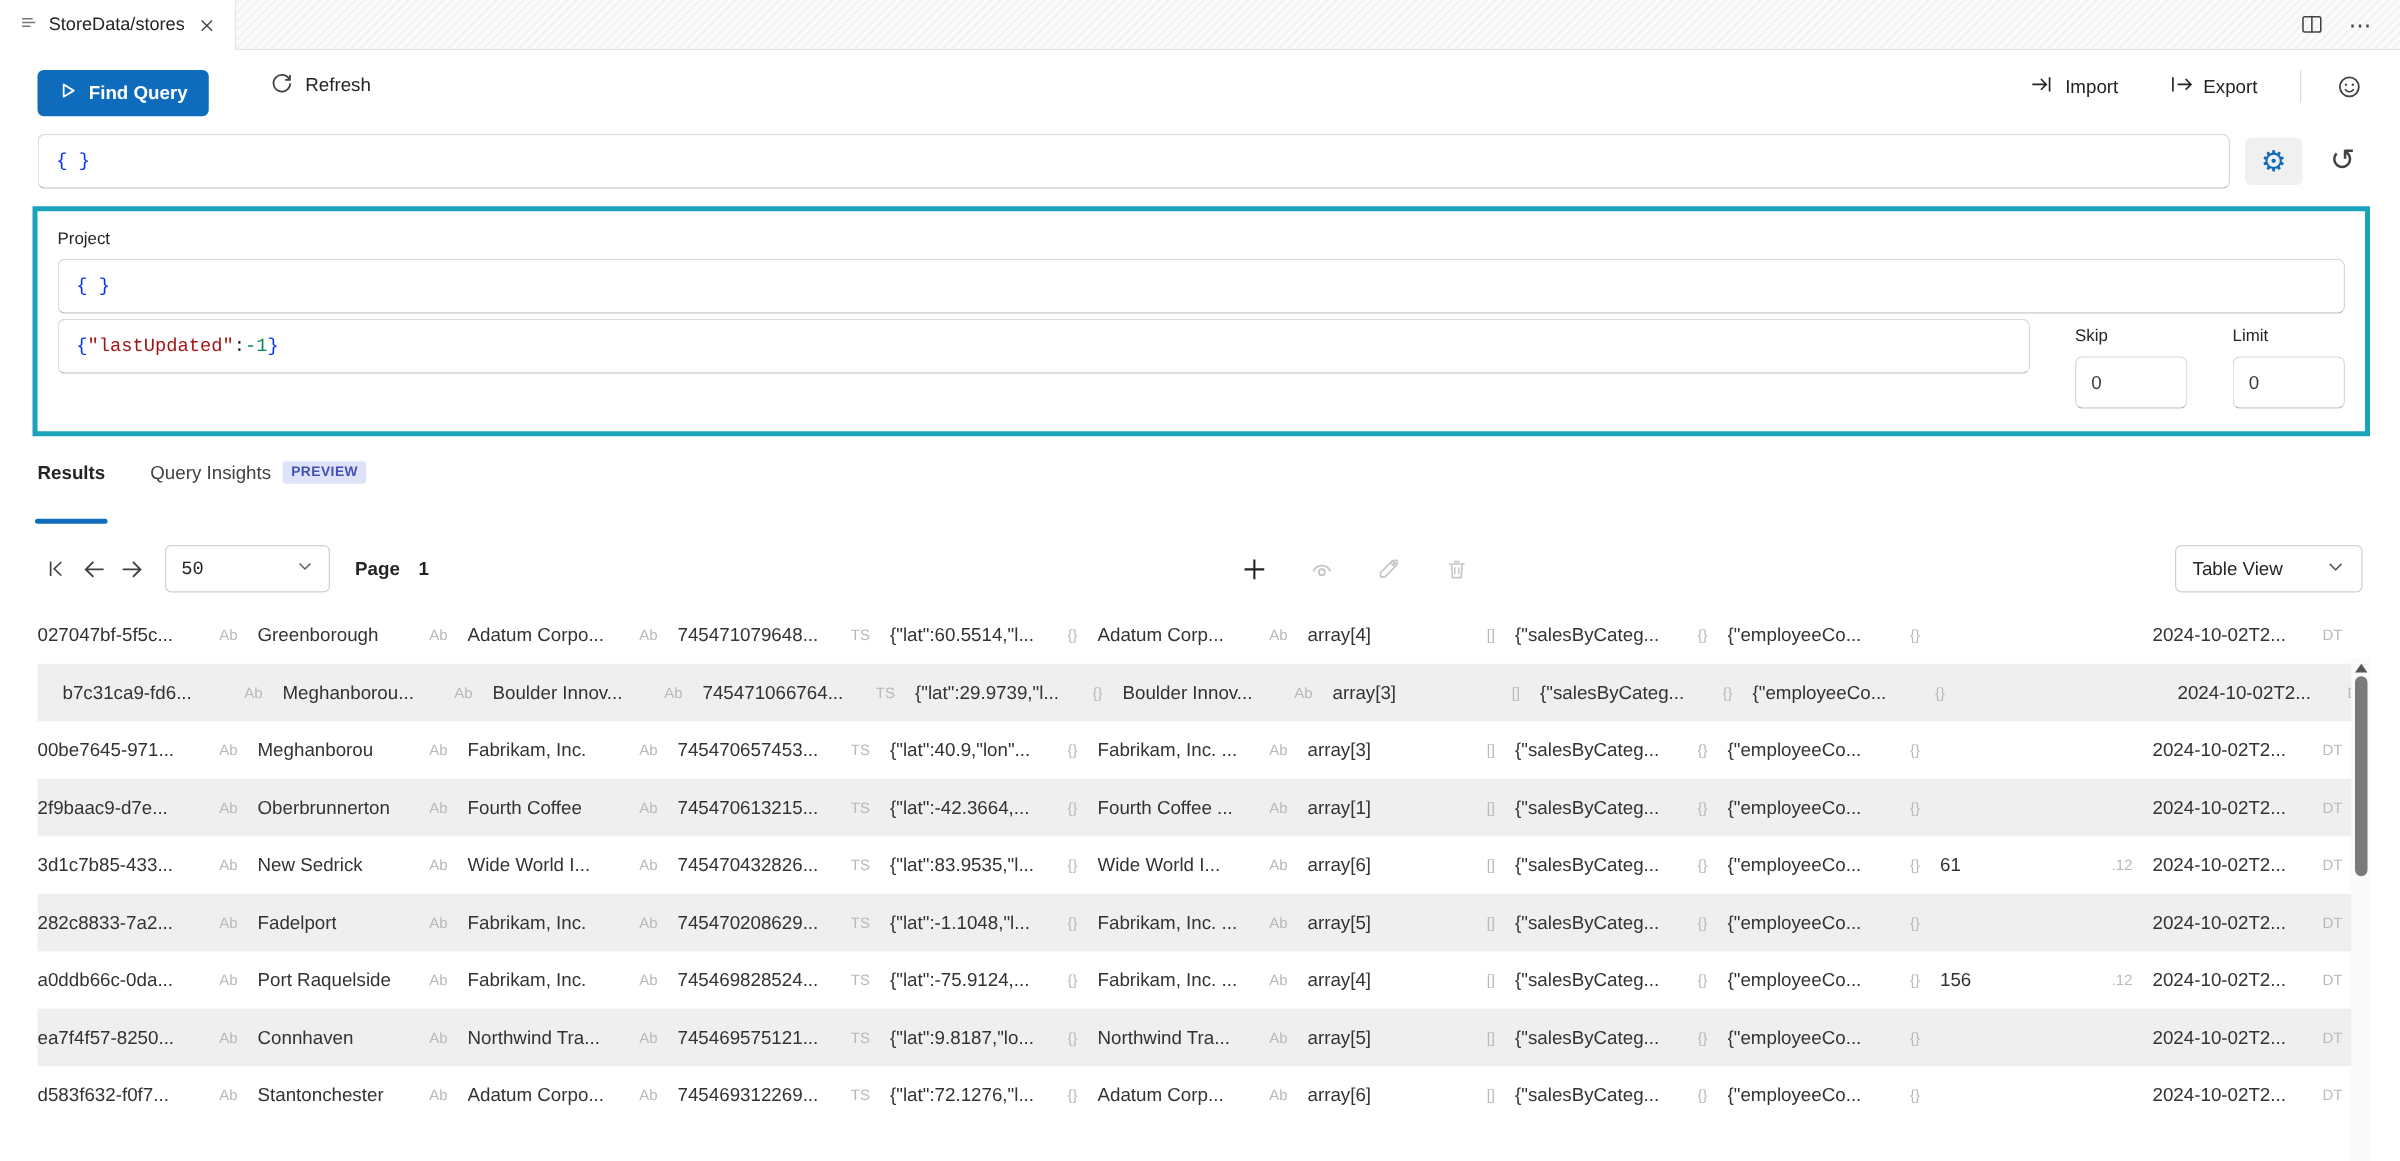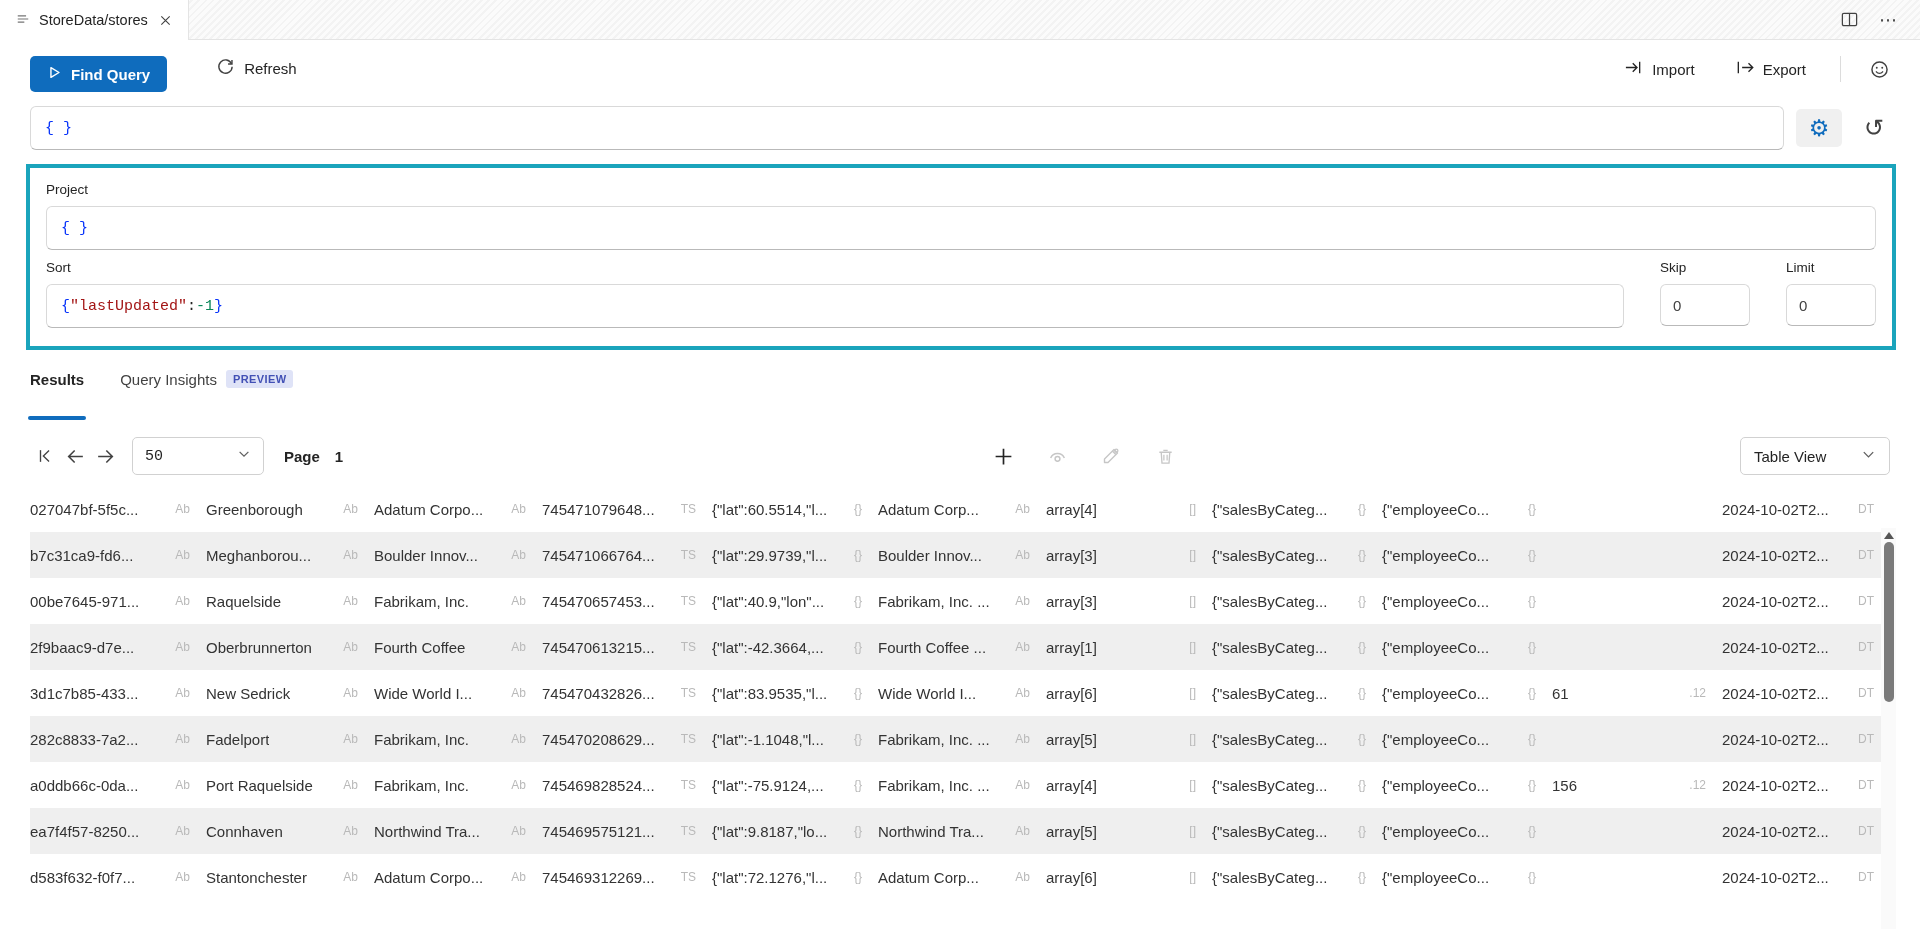--- a/index.html
+++ b/index.html
@@ -192,21 +192,20 @@
   </div>
 </div>
 
 <div class="highlight">
   <div class="field-label">Project</div>
   <div class="code-input">
       <span class="tok-brace">{ }</span>
     </div>
   <div class="sort-grid">
     <div class="sort-col">
-      <div class="field-label">Sort</div>
       <div class="code-input">
           <span class="tok-brace">{ </span>
           <span class="tok-string">"lastUpdated"</span>
           <span class="tok-plain">: </span>
           <span class="tok-number">-1</span>
           <span class="tok-brace"> }</span>
         </div>
     </div>
     <div class="num-col">
       <div class="field-label">Skip</div>
@@ -338,21 +337,21 @@
           <span class="badge">{}</span>
         </div>
         <div class="td">
           <span class="val"></span>
         </div>
         <div class="td">
           <span class="val">2024-10-02T2...</span>
           <span class="badge">DT</span>
         </div>
       </div>
-      <div class="tr alt" style="grid-template-columns: 176px 168px 168px 170px 166px 168px 166px 170px 170px 170px 168px;">
+      <div class="tr alt" style="grid-template-columns: 176px 168px 168px 170px 166px 168px 166px 170px 170px 170px 168px; padding-left: 20px;">
         <div class="td">
           <span class="val">b7c31ca9-fd6...</span>
           <span class="badge">Ab</span>
         </div>
         <div class="td">
           <span class="val">Meghanborou...</span>
           <span class="badge">Ab</span>
         </div>
         <div class="td">
           <span class="val">Boulder Innov...</span>
@@ -389,21 +388,21 @@
           <span class="val">2024-10-02T2...</span>
           <span class="badge">DT</span>
         </div>
       </div>
       <div class="tr" style="grid-template-columns: 176px 168px 168px 170px 166px 168px 166px 170px 170px 170px 168px;">
         <div class="td">
           <span class="val">00be7645-971...</span>
           <span class="badge">Ab</span>
         </div>
         <div class="td">
-          <span class="val">Raquelside</span>
+          <span class="val">Meghanborou</span>
           <span class="badge">Ab</span>
         </div>
         <div class="td">
           <span class="val">Fabrikam, Inc.</span>
           <span class="badge">Ab</span>
         </div>
         <div class="td">
           <span class="val">745470657453...</span>
           <span class="badge">TS</span>
         </div>

